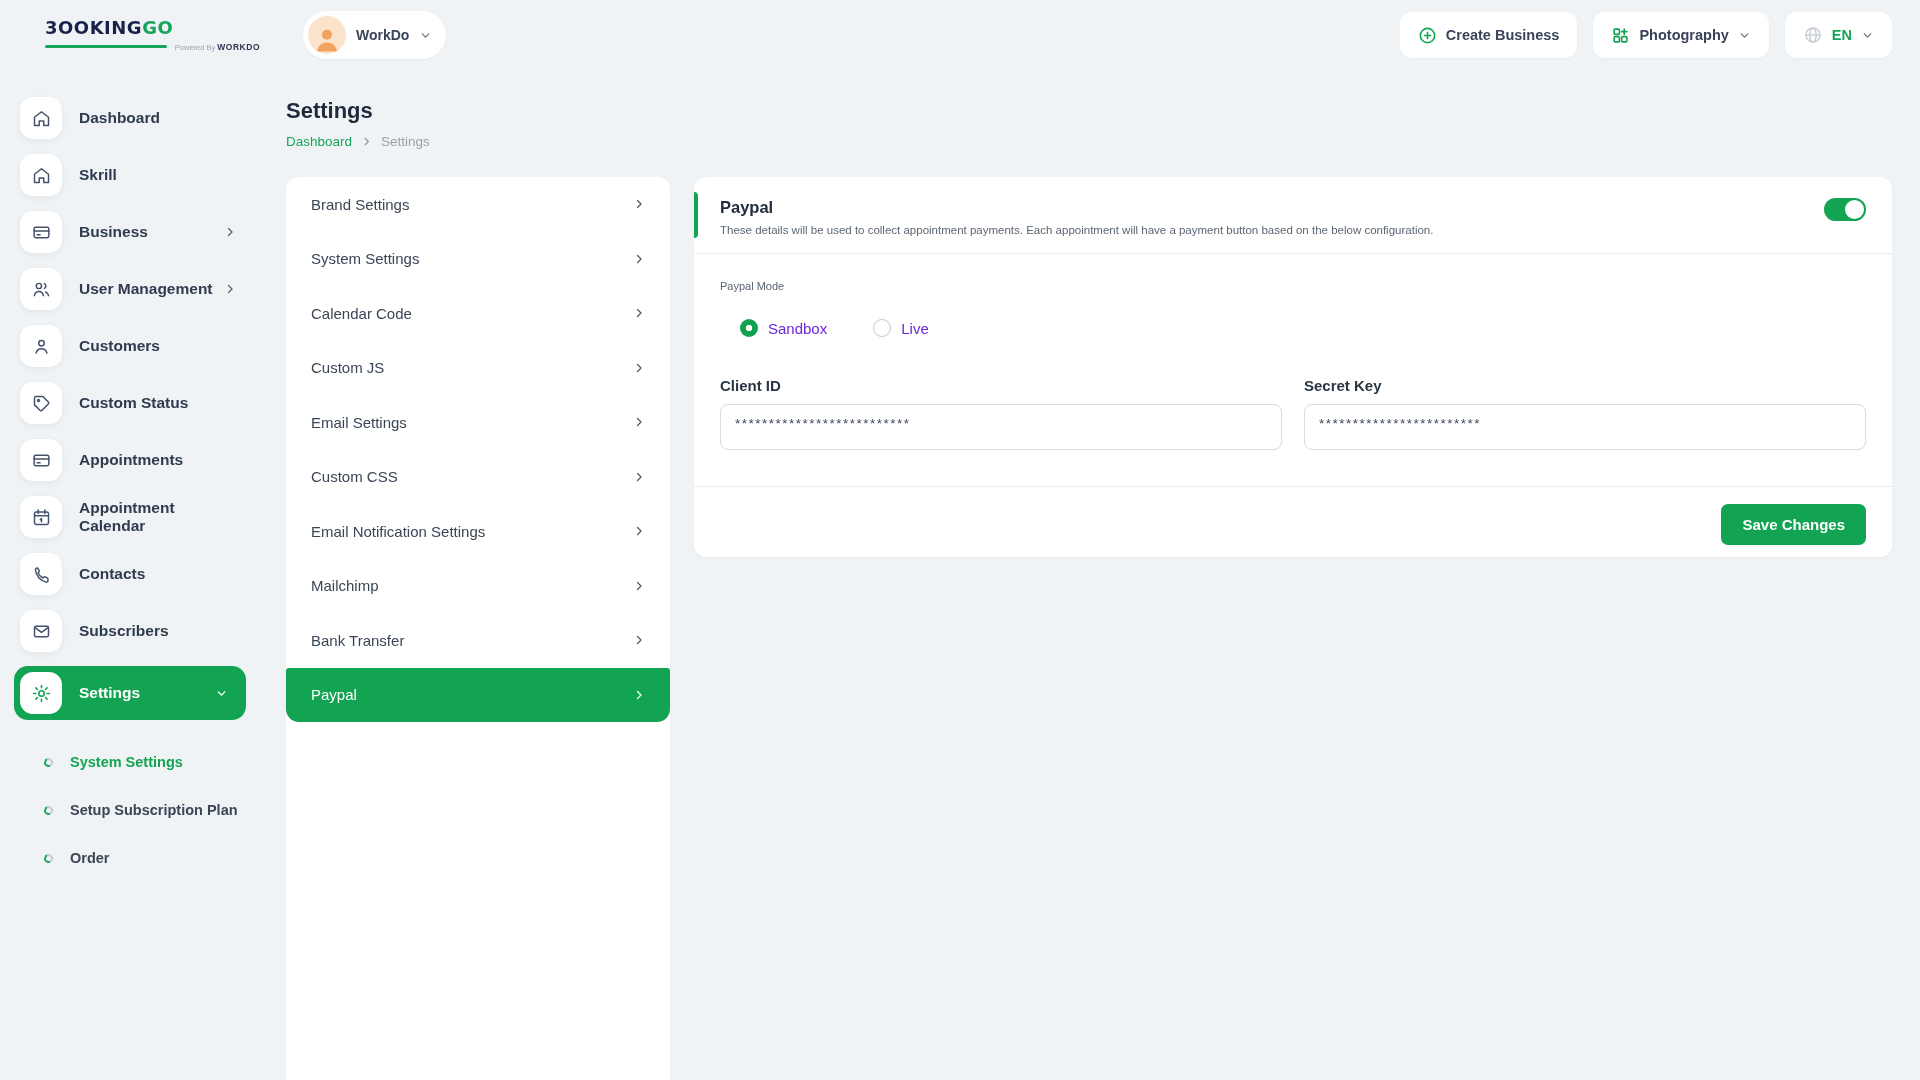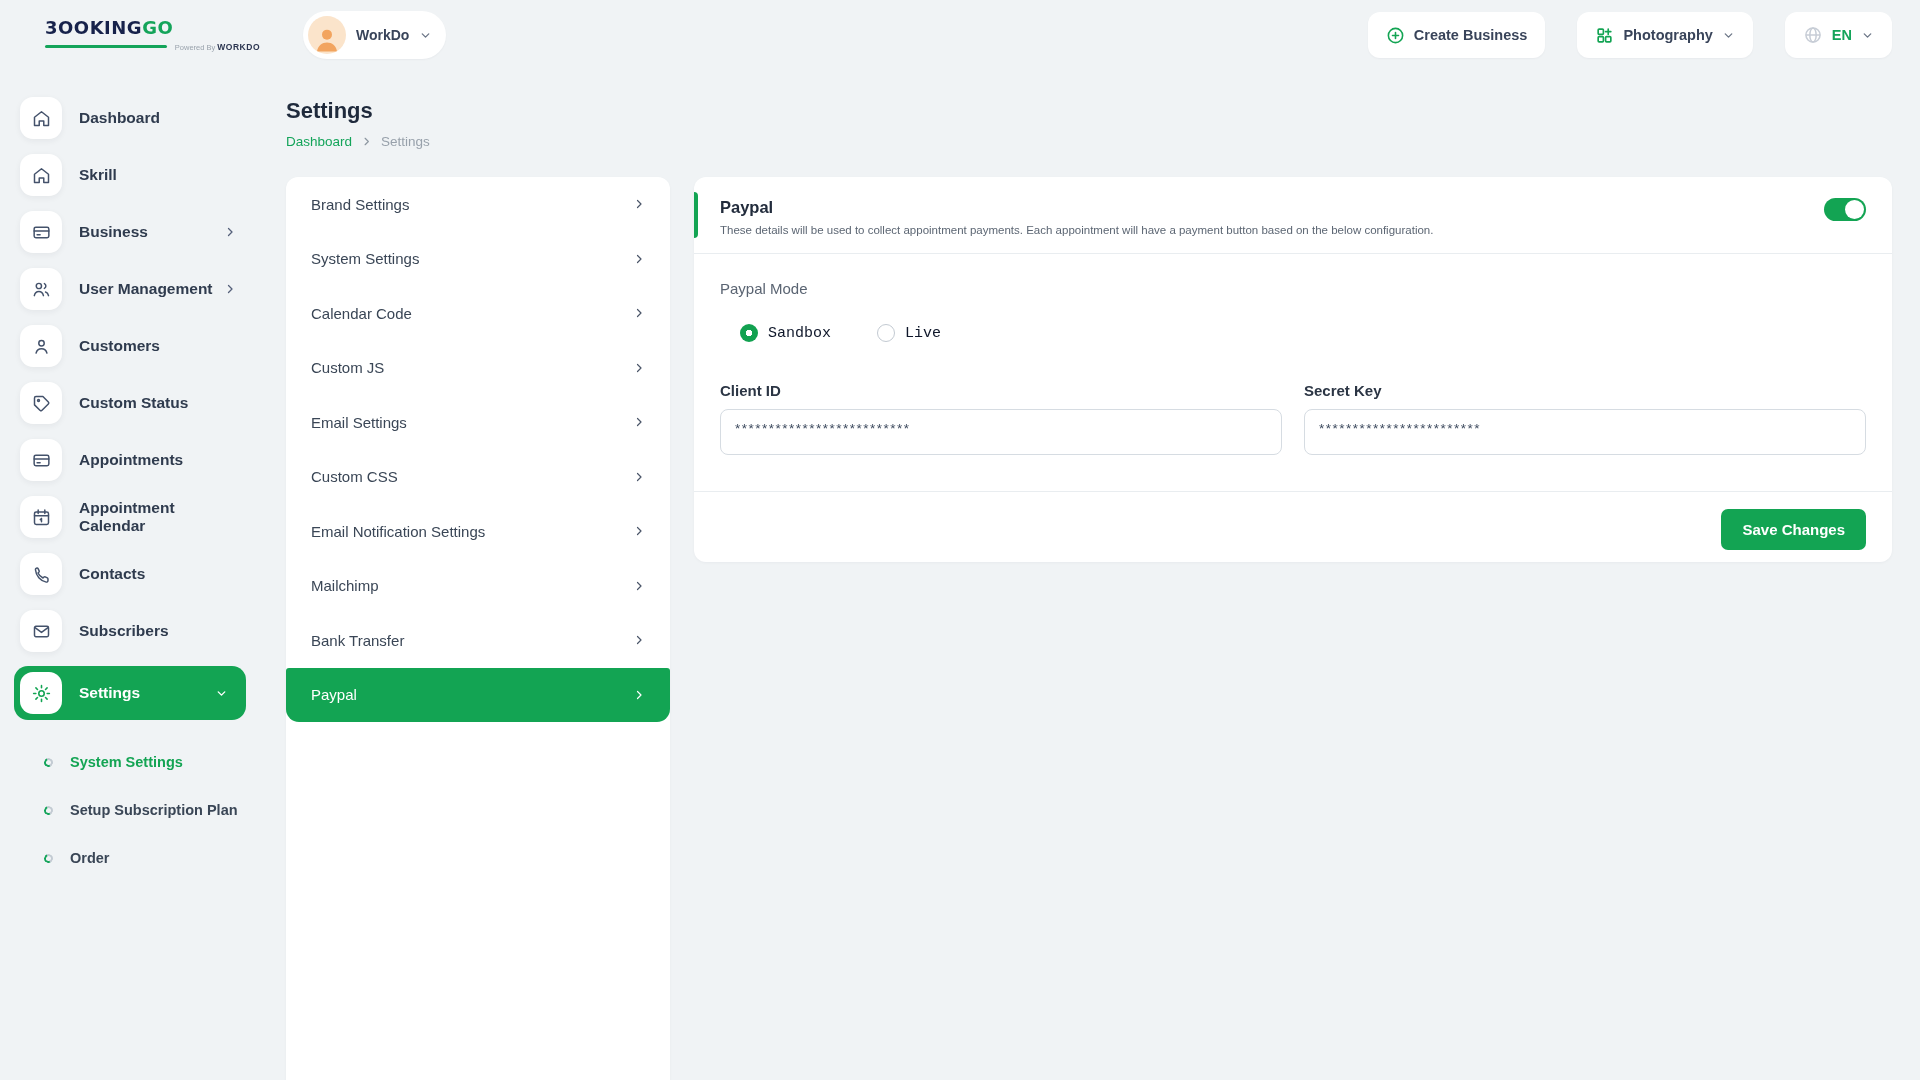--- a/index.html
+++ b/index.html
@@ -19,21 +19,21 @@
   .logo-sub { display:flex; align-items:center; margin-top:5px; }
   .logo-line { height:3px; flex:1; background:#14a45a; border-radius:2px; margin-right:8px; }
   .powered { font-size:7.5px; color:#9aa3ad; white-space:nowrap; }
   .powered b { color:#2b3550; font-size:8.5px; letter-spacing:.5px; }
 
   .pill { background:#fff; border-radius:12px; display:flex; align-items:center; box-shadow:0 1px 2px rgba(16,24,40,.04); cursor:pointer; }
   .workspace-pill { margin-left:43px; border-radius:24px; padding:4px 14px 4px 5px; gap:10px; height:48px; }
   .avatar { width:38px; height:38px; border-radius:50%; background:#fbe4cb; overflow:hidden; display:flex; align-items:flex-end; justify-content:center; }
   .ws-name { font-size:14px; font-weight:700; color:#39445a; }
 
-  .topbar-right { margin-left:auto; display:flex; gap:32px; align-items:center; }
+  .topbar-right { margin-left:auto; display:flex; gap:16px; align-items:center; }
   .top-btn { padding:0 18px; height:46px; gap:9px; font-size:14.5px; font-weight:600; color:#39445a; }
   .lang-en { color:#14a45a; font-weight:700; }
 
   
   .body-row { display:flex; align-items:flex-start; }
 
   
   .sidebar { width:262px; padding:26px 0 0 20px; flex-shrink:0; }
   .nav-item { display:flex; align-items:center; height:44px; margin-bottom:13px; cursor:pointer; position:relative; padding-right:26px; }
   .icon-box { width:42px; height:42px; background:#fff; border-radius:13px; display:flex; align-items:center; justify-content:center; color:#44526b; box-shadow:0 2px 6px rgba(30,41,59,.06); flex-shrink:0; }
@@ -72,26 +72,26 @@
   .panel { flex:1; background:#fff; border-radius:12px; box-shadow:0 1px 3px rgba(16,24,40,.04); }
   .panel-header { position:relative; padding:21px 26px 17px; }
   .accent-bar { position:absolute; left:0; top:15px; width:4px; height:46px; background:#13a453; border-radius:0 4px 4px 0; }
   .panel-title { font-size:16.5px; font-weight:700; color:#222c3c; }
   .panel-desc { margin-top:7px; font-size:11.5px; color:#5c6673; }
   .toggle { position:absolute; right:26px; top:21px; width:42px; height:23px; border-radius:12px; background:#13a453; cursor:pointer; }
   .toggle .knob { position:absolute; top:2px; right:2px; width:19px; height:19px; border-radius:50%; background:#fff; }
   .divider { border-top:1px solid #e9edf0; }
 
   .panel-body { padding:26px 26px 0; }
-  .mode-label { font-size:15px; color:#5a6472; }
+  .mode-label { font-size:11px; color:#5a6472; }
   .radio-row { display:flex; gap:46px; margin:27px 0 40px 20px; }
   .radio-opt { display:flex; align-items:center; gap:10px; cursor:pointer; }
   .radio { width:18px; height:18px; border-radius:50%; background:#fff; border:1.5px solid #c3cad2; flex-shrink:0; }
   .radio.checked { border:none; background:radial-gradient(circle, #ffffff 0 3px, #12a150 3.5px 100%); }
-  .radio-label { font-size:15px; color:#0f172a;font-family:Liberation Mono, monospace; }
+  .radio-label { font-size:15px; color:#6d28d9; }
 
   .fields { display:grid; grid-template-columns:1fr 1fr; gap:22px; }
   .field-label { font-size:15px; font-weight:700; color:#2b3544; margin-bottom:10px; }
   .text-input { width:100%; height:46px; border:1px solid #d6dce2; border-radius:8px; padding:0 14px 8px; font-family:"Liberation Sans", sans-serif; font-size:13.5px; letter-spacing:1.5px; color:#3d4a5e; outline:none; background:#fff; }
 
   .panel-footer { margin-top:36px; border-top:1px solid #e9edf0; padding:17px 26px 12px; display:flex; justify-content:flex-end; }
   .save-btn { background:#13a453; color:#fff; border:none; border-radius:7px; padding:12px 21px; font-size:15px; font-weight:600; font-family:"Liberation Sans", sans-serif; cursor:pointer; }
 </style>
 </head>
 <body>

